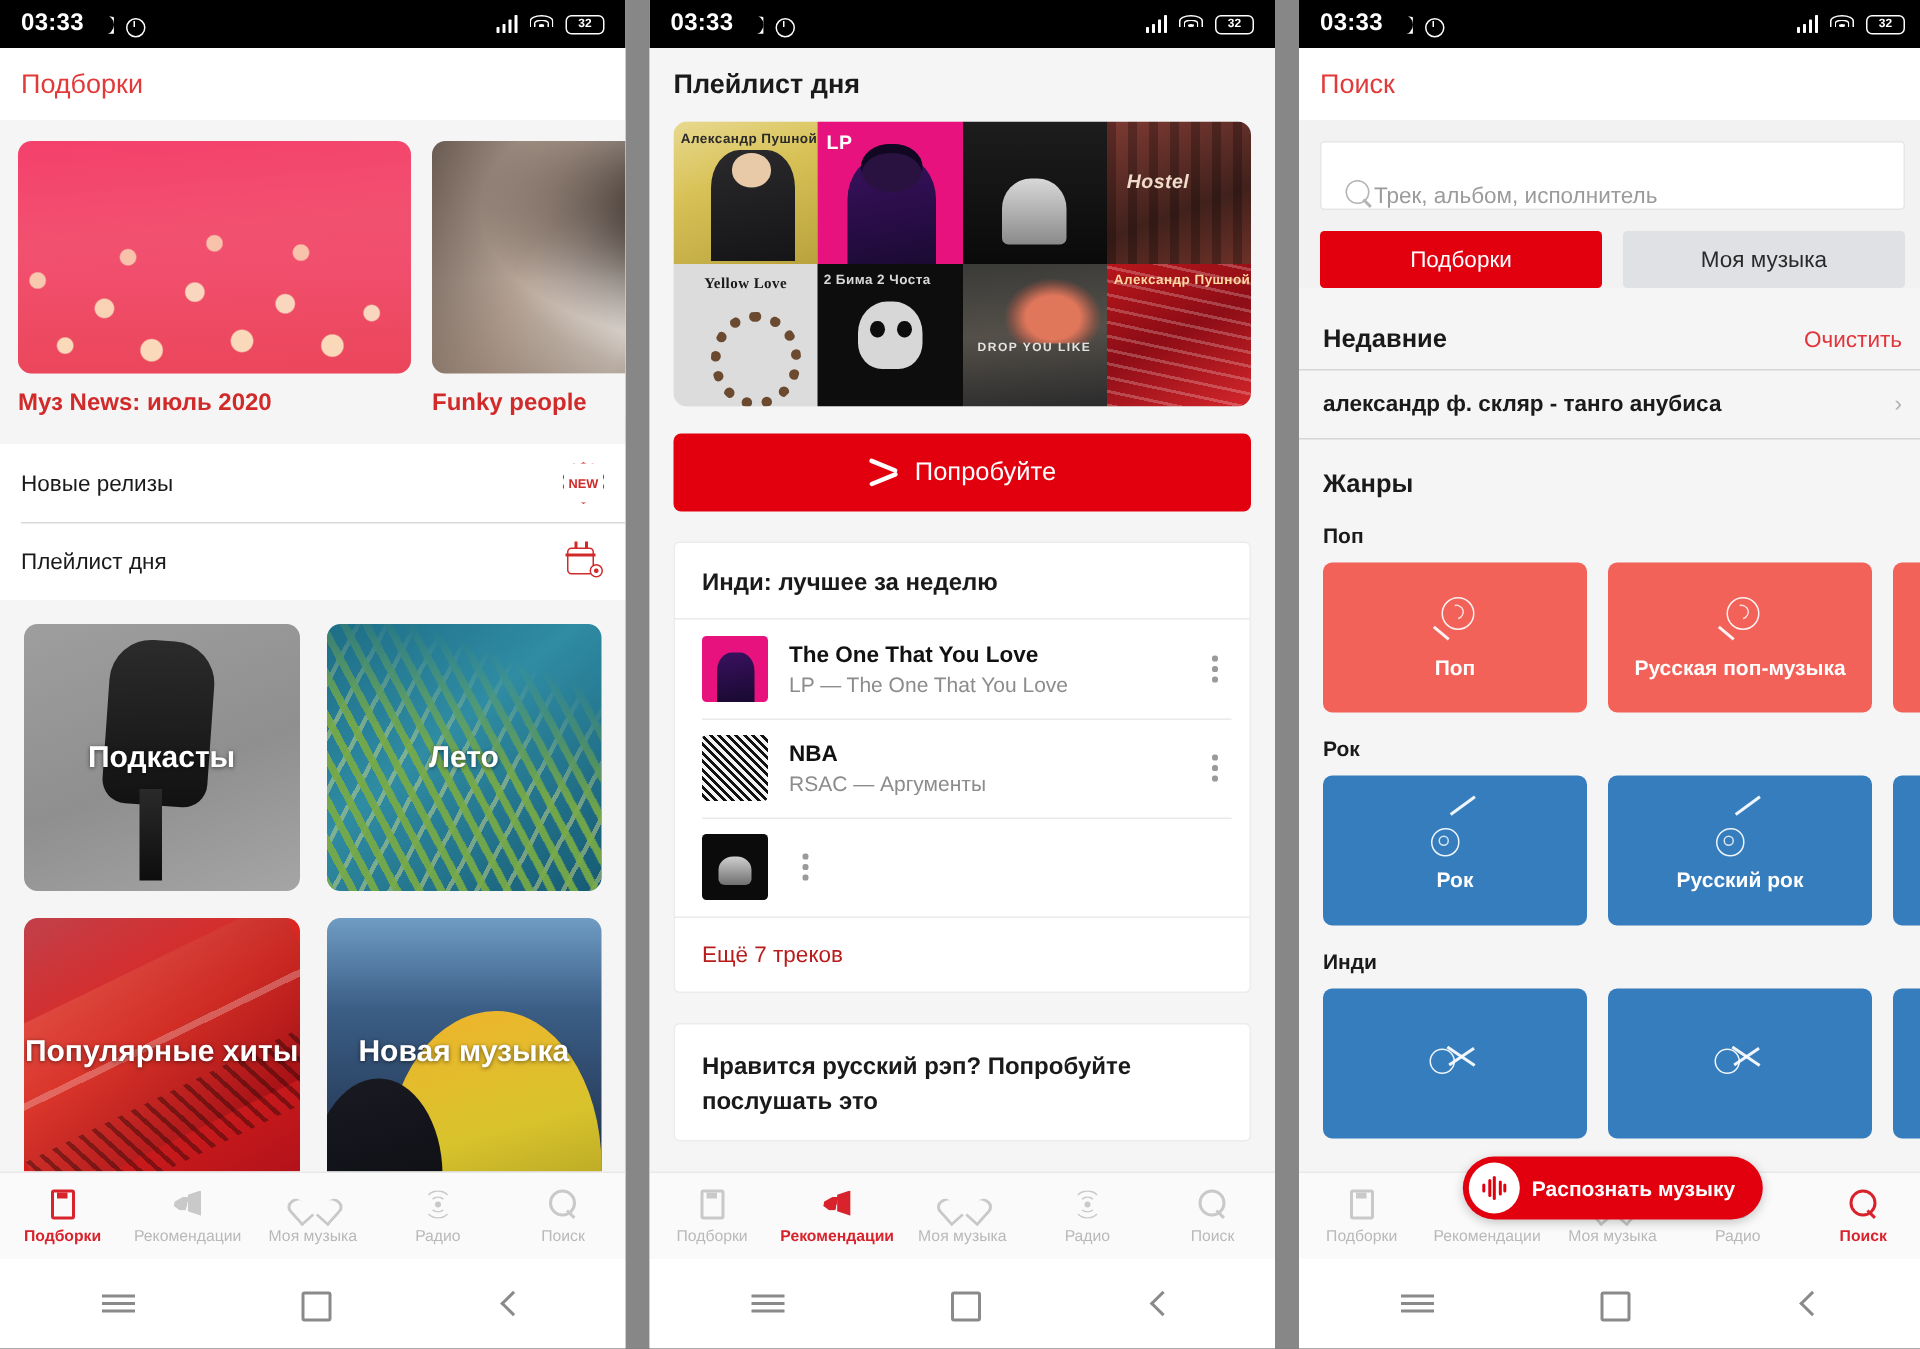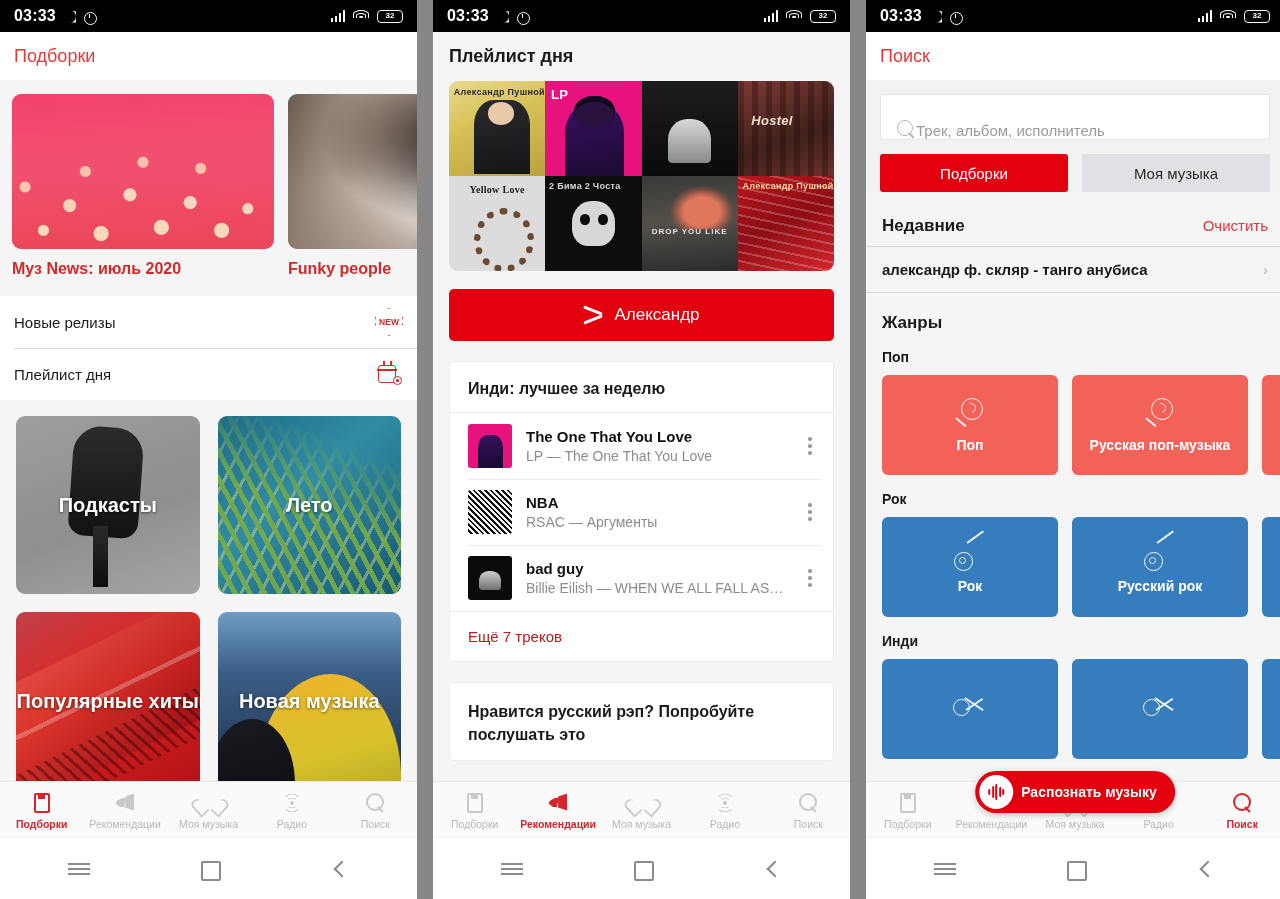--- a/index.html
+++ b/index.html
@@ -577,21 +577,21 @@
           <div class="cov cov8">
               <span class="cap">Александр Пушной</span>
             </div>
         </div>
 
         <button class="shuffle-btn">
           <span class="ic-shuffle">
               <i></i>
               <b></b>
             </span>
-          <span>Александр</span>
+          <span>Попробуйте</span>
         </button>
 
         <div class="card">
           <div class="card-head">Инди: лучшее за неделю</div>
           <div class="tracks-wrap">
             <div class="track">
               <div class="cover c-lp"></div>
               <div class="tmeta">
                 <div class="tname">The One That You Love</div>
                 <div class="tsub">LP — The One That You Love</div>
@@ -609,24 +609,20 @@
                 <div class="tsub">RSAC — Аргументы</div>
               </div>
               <div class="kebab">
                   <span></span>
                   <span></span>
                   <span></span>
                 </div>
             </div>
             <div class="track">
               <div class="cover c-bad"></div>
-              <div class="tmeta">
-                <div class="tname">bad guy</div>
-                <div class="tsub">Billie Eilish — WHEN WE ALL FALL AS…</div>
-              </div>
               <div class="kebab">
                   <span></span>
                   <span></span>
                   <span></span>
                 </div>
             </div>
           </div>
           <div class="card-foot">Ещё 7 треков</div>
         </div>
 

